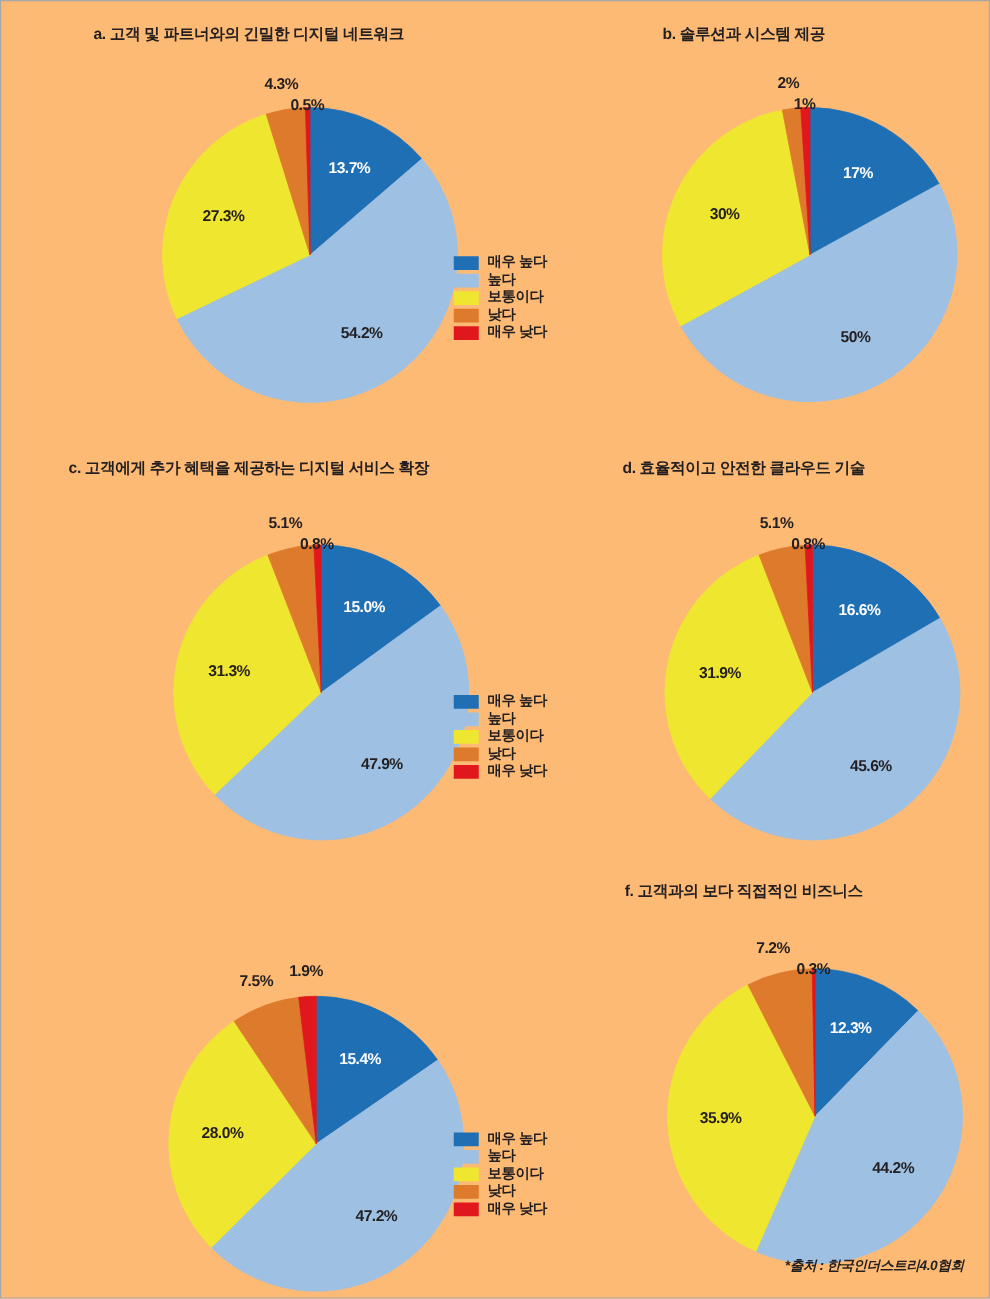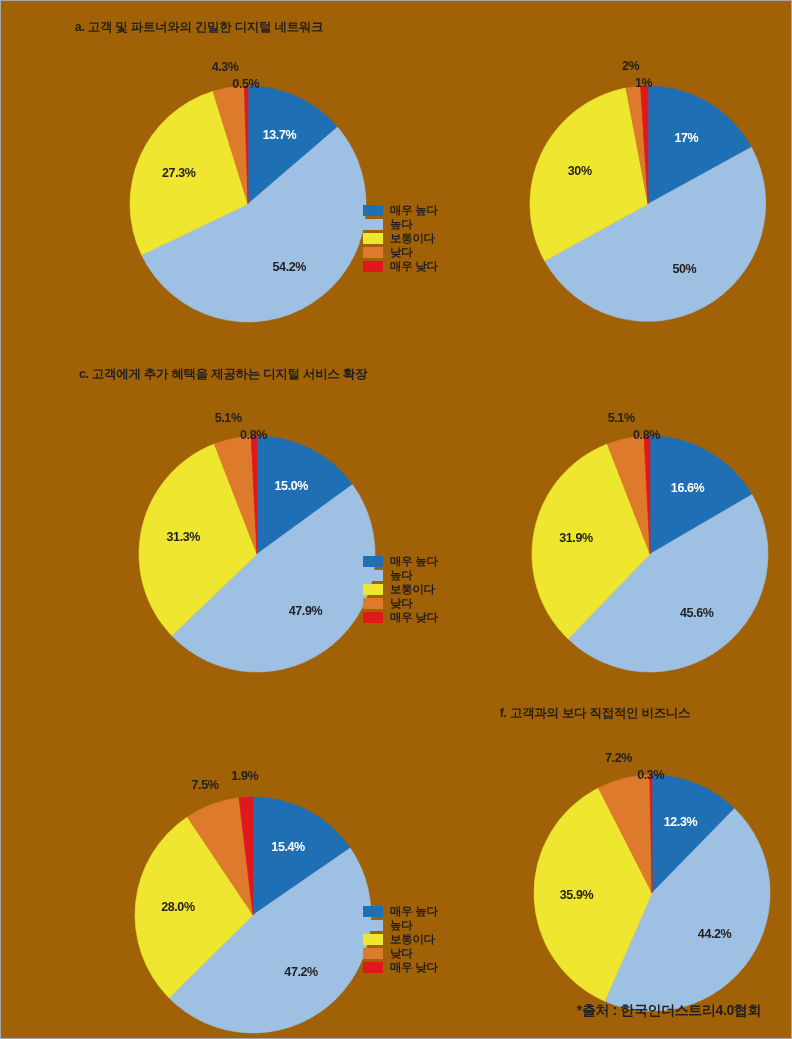--- a/index.html
+++ b/index.html
@@ -8,21 +8,21 @@
     background:#ffffff;
     font-family:"Liberation Sans","DejaVu Sans",sans-serif;
     color:#231f20;
     overflow:hidden;
   }
   #page{
     position:relative;
     width:792px;height:1039px;
     box-sizing:border-box;
     border:1px solid #a8a8a8;
-    background:#a16207;
+    background:#fdba74;
   }
   .chart-block{position:absolute;}
   .chart-title{
     position:absolute;
     width:100%;
     text-align:center;
     font-size:12.5px;
     font-weight:bold;
     letter-spacing:-0.3px;
     color:#231f20;
@@ -54,27 +54,28 @@
     flex:0 0 auto;
   }
   .legend-text{
     line-height:13px;
     color:#231f20;
     white-space:nowrap;
     text-align:center;
   }
   .source-note{
     position:absolute;
-    right:30px;
+    right:20px;
     bottom:18px;
-    font-size:14px;
+    font-size:11px;
     font-weight:bold;
     letter-spacing:-0.4px;
     color:#231f20;
     white-space:nowrap;
+    font-style:italic;
   }
 </style>
 </head>
 <body>
 
 <div id="page">
 
   <div class="chart-block" style="left:0px;top:18px;width:396px;height:300px;">
     <div class="chart-title" style="top:0px;">a. 고객 및 파트너와의 긴밀한 디지털 네트워크</div>
     <div class="pie-wrap" id="pie-a" style="left:83px;top:21px;">
@@ -109,37 +110,38 @@
         <span class="legend-swatch" style="background: rgb(221, 122, 44);"></span>
         <span class="legend-text">낮다</span>
       </div>
       <div class="legend-row">
         <span class="legend-swatch" style="background: rgb(225, 23, 30);"></span>
         <span class="legend-text">매우 낮다</span>
       </div>
     </div>
 
   <div class="chart-block" style="left:396px;top:18px;width:396px;height:300px;">
+    <div class="chart-title" style="top:0px;">b. 솔루션과 시스템 제공</div>
     <div class="pie-wrap" id="pie-b" style="left:87px;top:21px;">
         <svg width="328" height="328" viewBox="0 0 328 328" class="pie-svg">
           <path d="M 164 164 L 164.00 46.00 A 118 118 0 0 1 267.40 107.15 Z" fill="#1f6fb5" stroke="#1f6fb5" stroke-width="0.6"></path>
           <path d="M 164 164 L 267.40 107.15 A 118 118 0 0 1 60.60 220.85 Z" fill="#9ec0e3" stroke="#9ec0e3" stroke-width="0.6"></path>
           <path d="M 164 164 L 60.60 220.85 A 118 118 0 0 1 141.89 48.09 Z" fill="#efe62f" stroke="#efe62f" stroke-width="0.6"></path>
           <path d="M 164 164 L 141.89 48.09 A 118 118 0 0 1 156.59 46.23 Z" fill="#dd7a2c" stroke="#dd7a2c" stroke-width="0.6"></path>
           <path d="M 164 164 L 156.59 46.23 A 118 118 0 0 1 164.00 46.00 Z" fill="#e1171e" stroke="#e1171e" stroke-width="0.6"></path>
           <text x="202.4" y="99.0" text-anchor="middle" dominant-baseline="middle" class="slice-label" fill="#ffffff">17%</text>
           <text x="200.4" y="230.2" text-anchor="middle" dominant-baseline="middle" class="slice-label" fill="#231f20">50%</text>
           <text x="95.7" y="131.8" text-anchor="middle" dominant-baseline="middle" class="slice-label" fill="#231f20">30%</text>
           <text x="146.7" y="27.1" text-anchor="middle" dominant-baseline="middle" class="slice-label" fill="#231f20">2%</text>
           <text x="159.7" y="44.1" text-anchor="middle" dominant-baseline="middle" class="slice-label" fill="#231f20">1%</text>
         </svg>
       </div>
   </div>
 
-  <div class="chart-block" style="left:0px;top:365px;width:396px;height:300px;padding-left:16px;">
+  <div class="chart-block" style="left:0px;top:365px;width:396px;height:300px;">
     <div class="chart-title" style="top:0px;">c. 고객에게 추가 혜택을 제공하는 디지털 서비스 확장</div>
     <div class="pie-wrap" id="pie-c" style="left:92px;top:24px;">
         <svg width="328" height="328" viewBox="0 0 328 328" class="pie-svg">
           <path d="M 164 164 L 164.00 46.00 A 118 118 0 0 1 259.40 94.55 Z" fill="#1f6fb5" stroke="#1f6fb5" stroke-width="0.6"></path>
           <path d="M 164 164 L 259.40 94.55 A 118 118 0 0 1 78.81 245.65 Z" fill="#9ec0e3" stroke="#9ec0e3" stroke-width="0.6"></path>
           <path d="M 164 164 L 78.81 245.65 A 118 118 0 0 1 121.29 54.00 Z" fill="#efe62f" stroke="#efe62f" stroke-width="0.6"></path>
           <path d="M 164 164 L 121.29 54.00 A 118 118 0 0 1 158.08 46.15 Z" fill="#dd7a2c" stroke="#dd7a2c" stroke-width="0.6"></path>
           <path d="M 164 164 L 158.08 46.15 A 118 118 0 0 1 164.00 46.00 Z" fill="#e1171e" stroke="#e1171e" stroke-width="0.6"></path>
           <text x="198.3" y="96.7" text-anchor="middle" dominant-baseline="middle" class="slice-label" fill="#ffffff">15.0%</text>
           <text x="212.5" y="221.9" text-anchor="middle" dominant-baseline="middle" class="slice-label" fill="#231f20">47.9%</text>
@@ -166,20 +168,21 @@
         <span class="legend-swatch" style="background: rgb(221, 122, 44);"></span>
         <span class="legend-text">낮다</span>
       </div>
       <div class="legend-row">
         <span class="legend-swatch" style="background: rgb(225, 23, 30);"></span>
         <span class="legend-text">매우 낮다</span>
       </div>
     </div>
 
   <div class="chart-block" style="left:396px;top:365px;width:396px;height:300px;">
+    <div class="chart-title" style="top:0px;">d. 효율적이고 안전한 클라우드 기술</div>
     <div class="pie-wrap" id="pie-d" style="left:89px;top:24px;">
         <svg width="328" height="328" viewBox="0 0 328 328" class="pie-svg">
           <path d="M 164 164 L 164.00 46.00 A 118 118 0 0 1 265.94 104.57 Z" fill="#1f6fb5" stroke="#1f6fb5" stroke-width="0.6"></path>
           <path d="M 164 164 L 265.94 104.57 A 118 118 0 0 1 82.15 249.00 Z" fill="#9ec0e3" stroke="#9ec0e3" stroke-width="0.6"></path>
           <path d="M 164 164 L 82.15 249.00 A 118 118 0 0 1 121.25 54.02 Z" fill="#efe62f" stroke="#efe62f" stroke-width="0.6"></path>
           <path d="M 164 164 L 121.25 54.02 A 118 118 0 0 1 158.07 46.15 Z" fill="#dd7a2c" stroke="#dd7a2c" stroke-width="0.6"></path>
           <path d="M 164 164 L 158.07 46.15 A 118 118 0 0 1 164.00 46.00 Z" fill="#e1171e" stroke="#e1171e" stroke-width="0.6"></path>
           <text x="201.6" y="98.5" text-anchor="middle" dominant-baseline="middle" class="slice-label" fill="#ffffff">16.6%</text>
           <text x="210.7" y="223.4" text-anchor="middle" dominant-baseline="middle" class="slice-label" fill="#231f20">45.6%</text>
           <text x="90.0" y="149.2" text-anchor="middle" dominant-baseline="middle" class="slice-label" fill="#231f20">31.9%</text>

